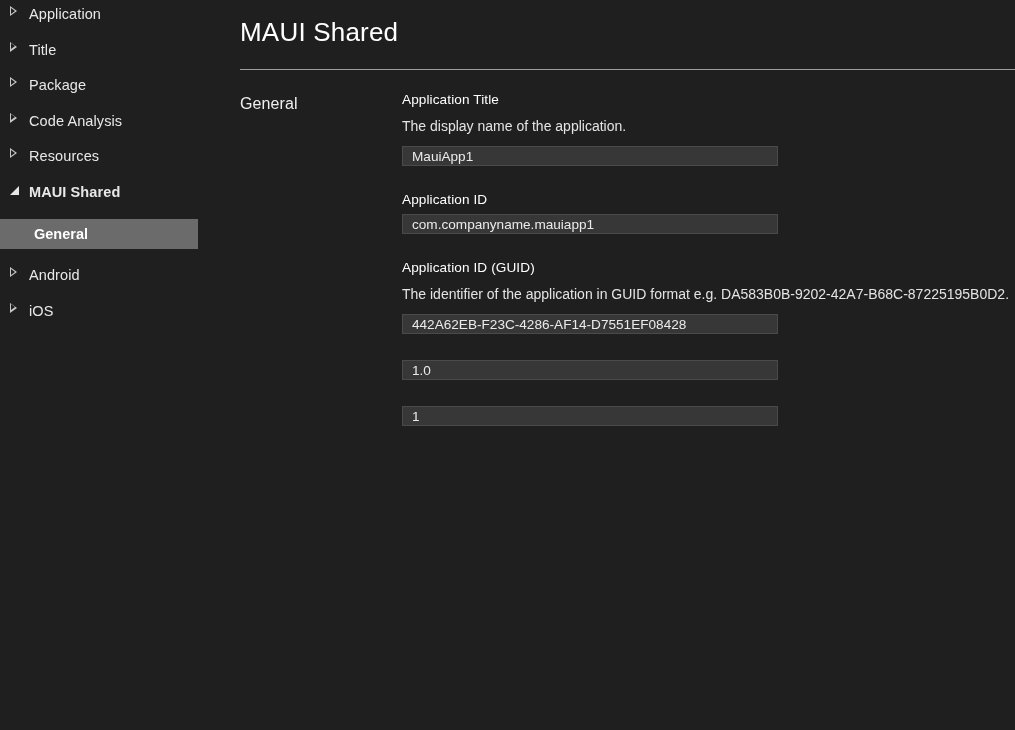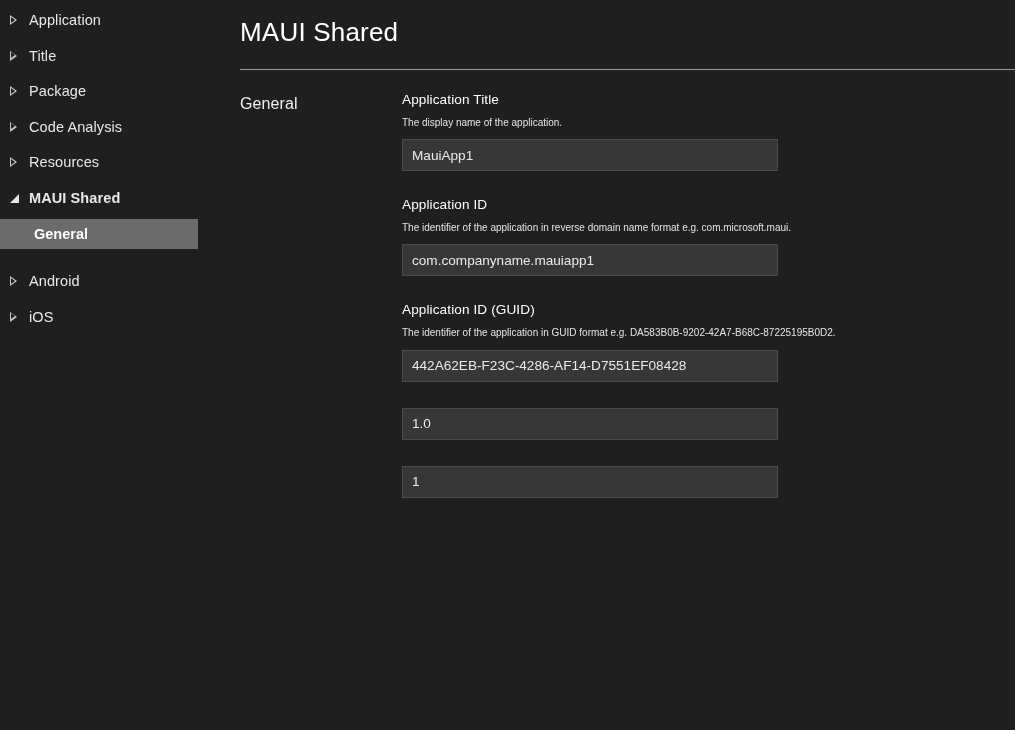--- a/index.html
+++ b/index.html
@@ -29,21 +29,21 @@
     flex: 0 0 215px;
     height: 730px;
     background: #1f1f1f;
     padding-top: 6px;
     overflow: hidden;
   }
 
   .nav-item {
     position: relative;
     display: flex;
-    align-items: center;
+    align-items: flex-start;
     height: 28px;
     margin-bottom: 7.5px;
     padding-left: 10px;
     cursor: default;
     user-select: none;
   }
 
   .nav-item .glyph {
     width: 16px;
     flex: 0 0 16px;
@@ -166,30 +166,30 @@
 
   .field-label {
     font-size: 13.6px;
     font-weight: normal;
     color: #ffffff;
     margin-bottom: 7px;
     letter-spacing: 0.1px;
   }
 
   .field-desc {
-    font-size: 10px;
+    font-size: 14px;
     color: #e4e4e4;
     line-height: 1.72;
     margin-bottom: 8px;
     max-width: 622px;
   }
 
   .field-input {
     width: 376px;
-    height: 32px;
+    height: 20px;
     background: #373737;
     border: 1px solid #4a4a4a;
     color: #eaeaea;
     font-family: "Liberation Sans", sans-serif;
     font-size: 13.6px;
     padding: 0 9px;
     outline: none;
     display: block;
   }
   .field-input::placeholder { color: #8a8a8a; }
@@ -278,21 +278,20 @@
       <div class="fields">
 
         <div class="field">
           <div class="field-label">Application Title</div>
           <div class="field-desc">The display name of the application.</div>
           <input class="field-input" type="text" value="MauiApp1" style="">
         </div>
 
         <div class="field">
           <div class="field-label">Application ID</div>
-          <div class="field-desc">The identifier of the application in reverse domain name format e.g. com.microsoft.maui.</div>
           <input class="field-input" type="text" value="com.companyname.mauiapp1" style="">
         </div>
 
         <div class="field">
           <div class="field-label">Application ID (GUID)</div>
           <div class="field-desc">The identifier of the application in GUID format e.g. DA583B0B-9202-42A7-B68C-87225195B0D2.</div>
           <input class="field-input" type="text" value="442A62EB-F23C-4286-AF14-D7551EF08428" style="">
         </div>
 
         <div class="field">

